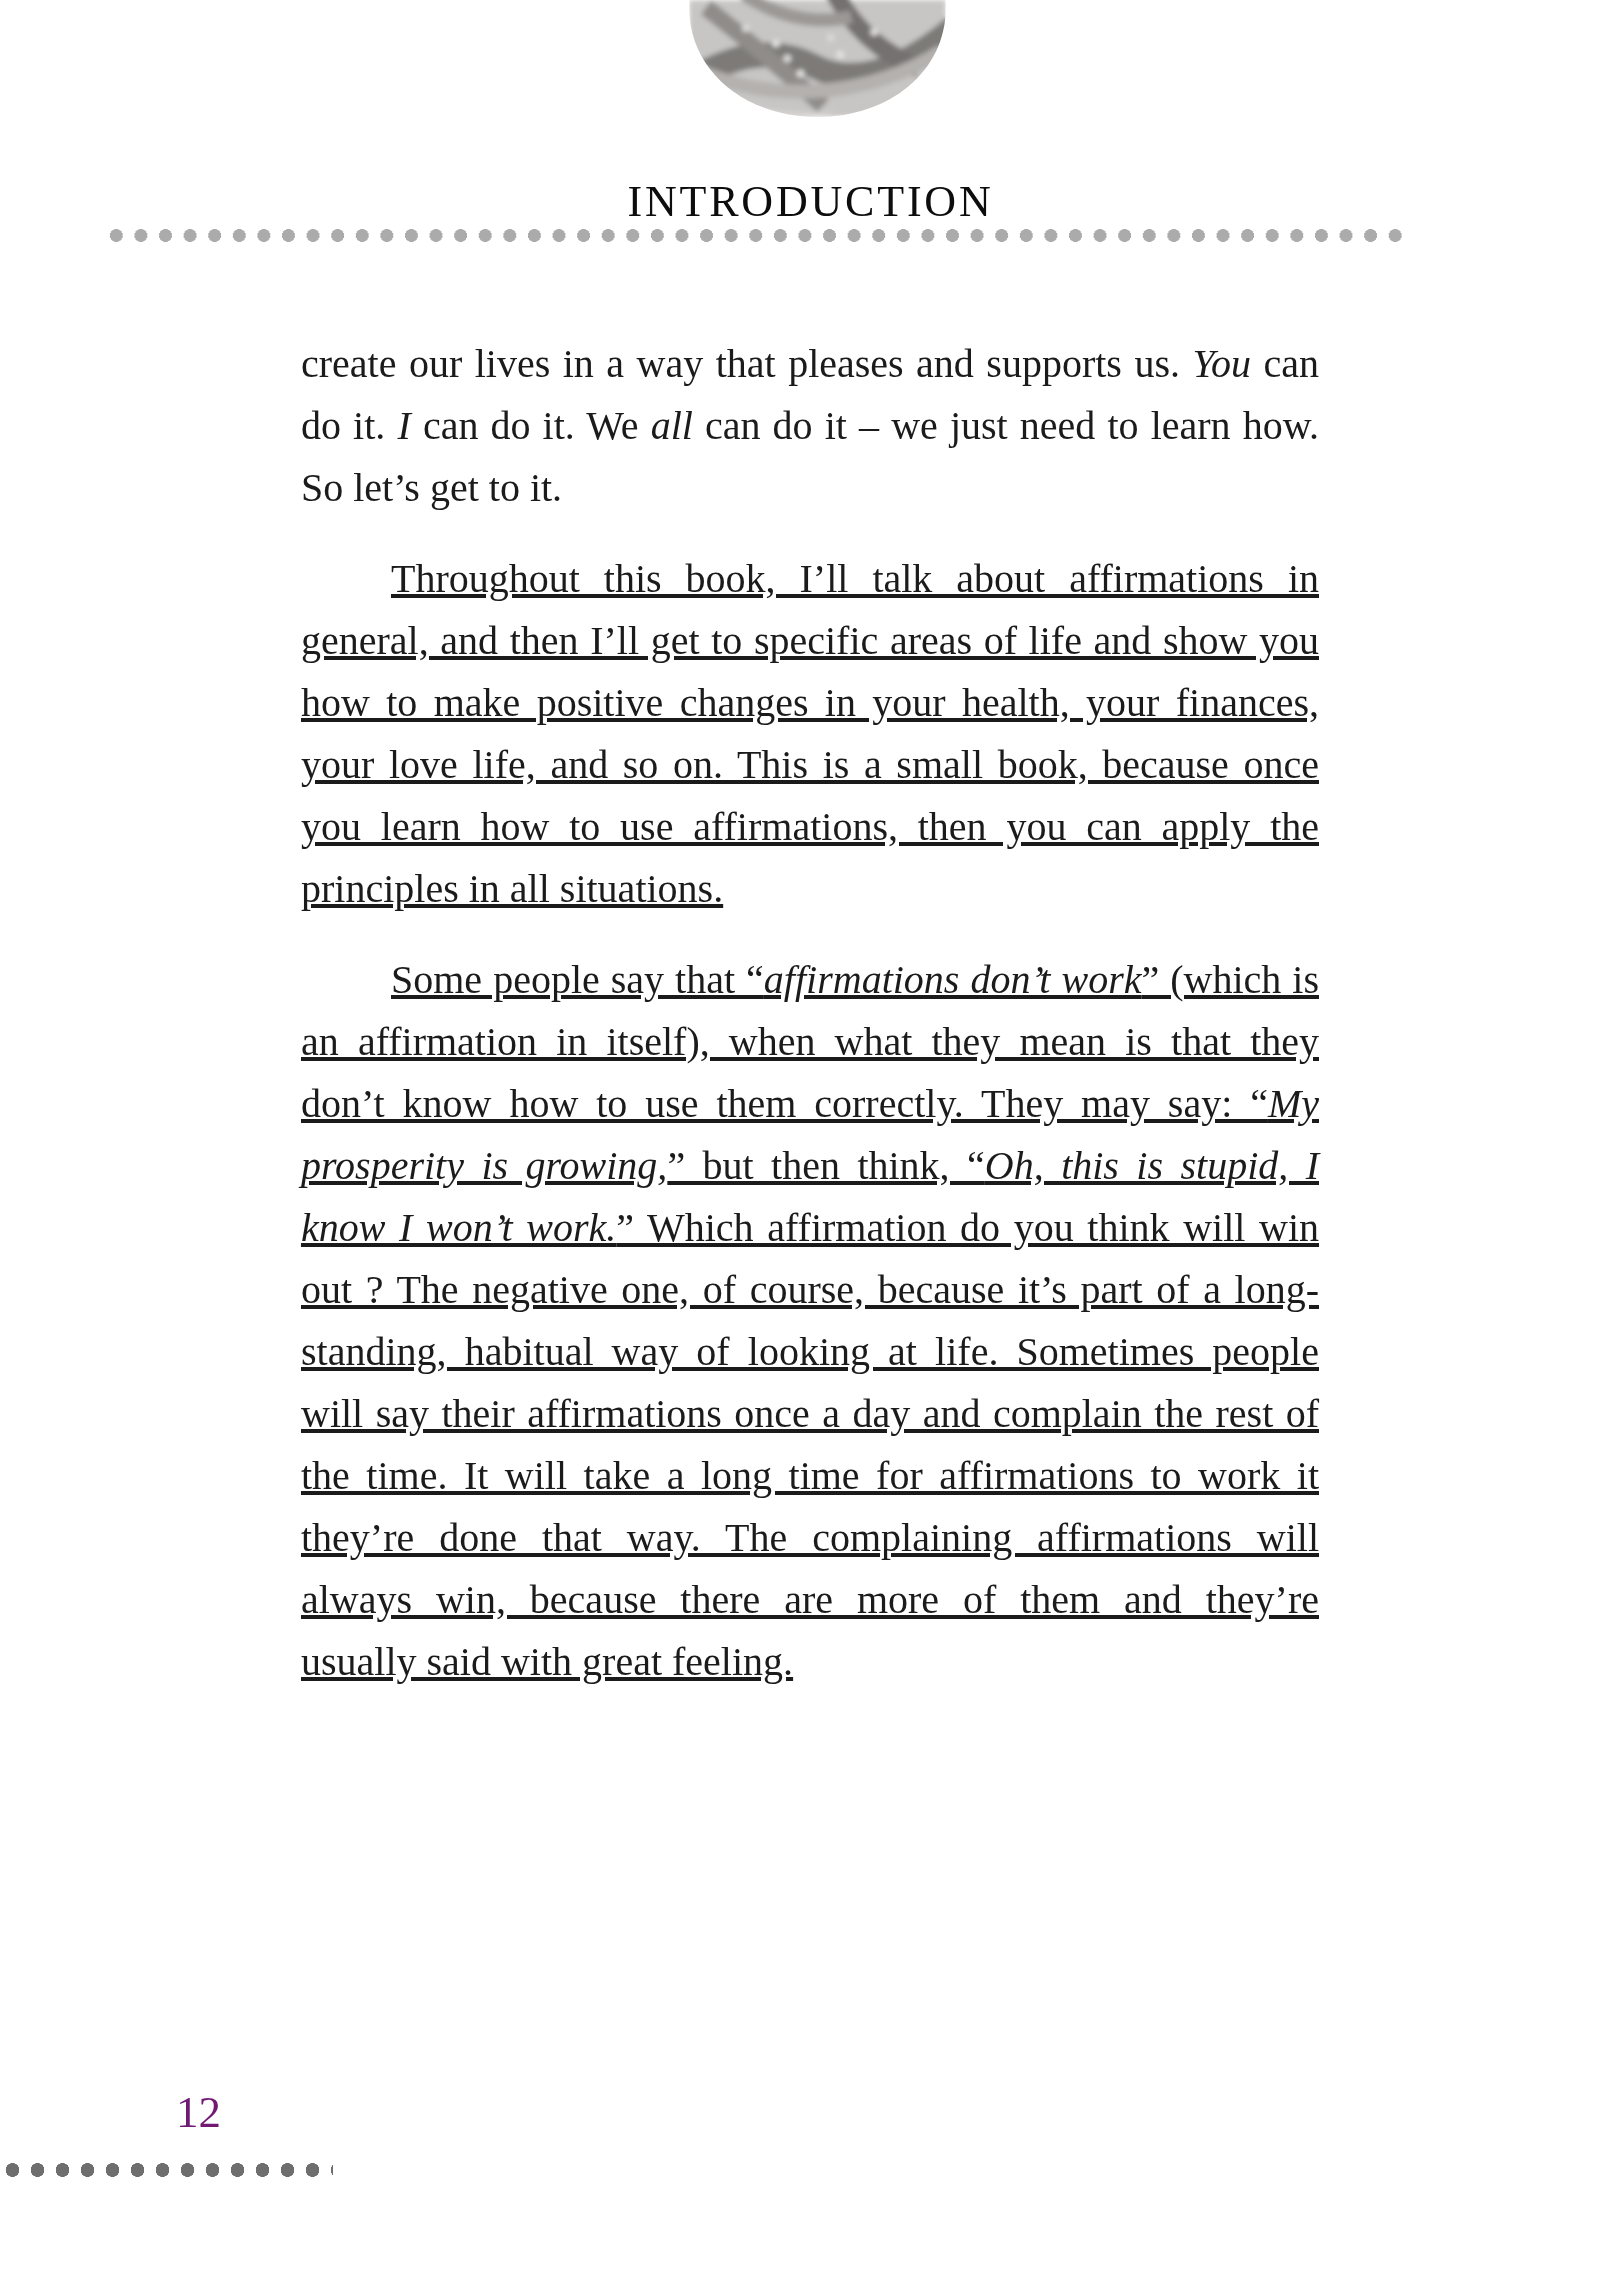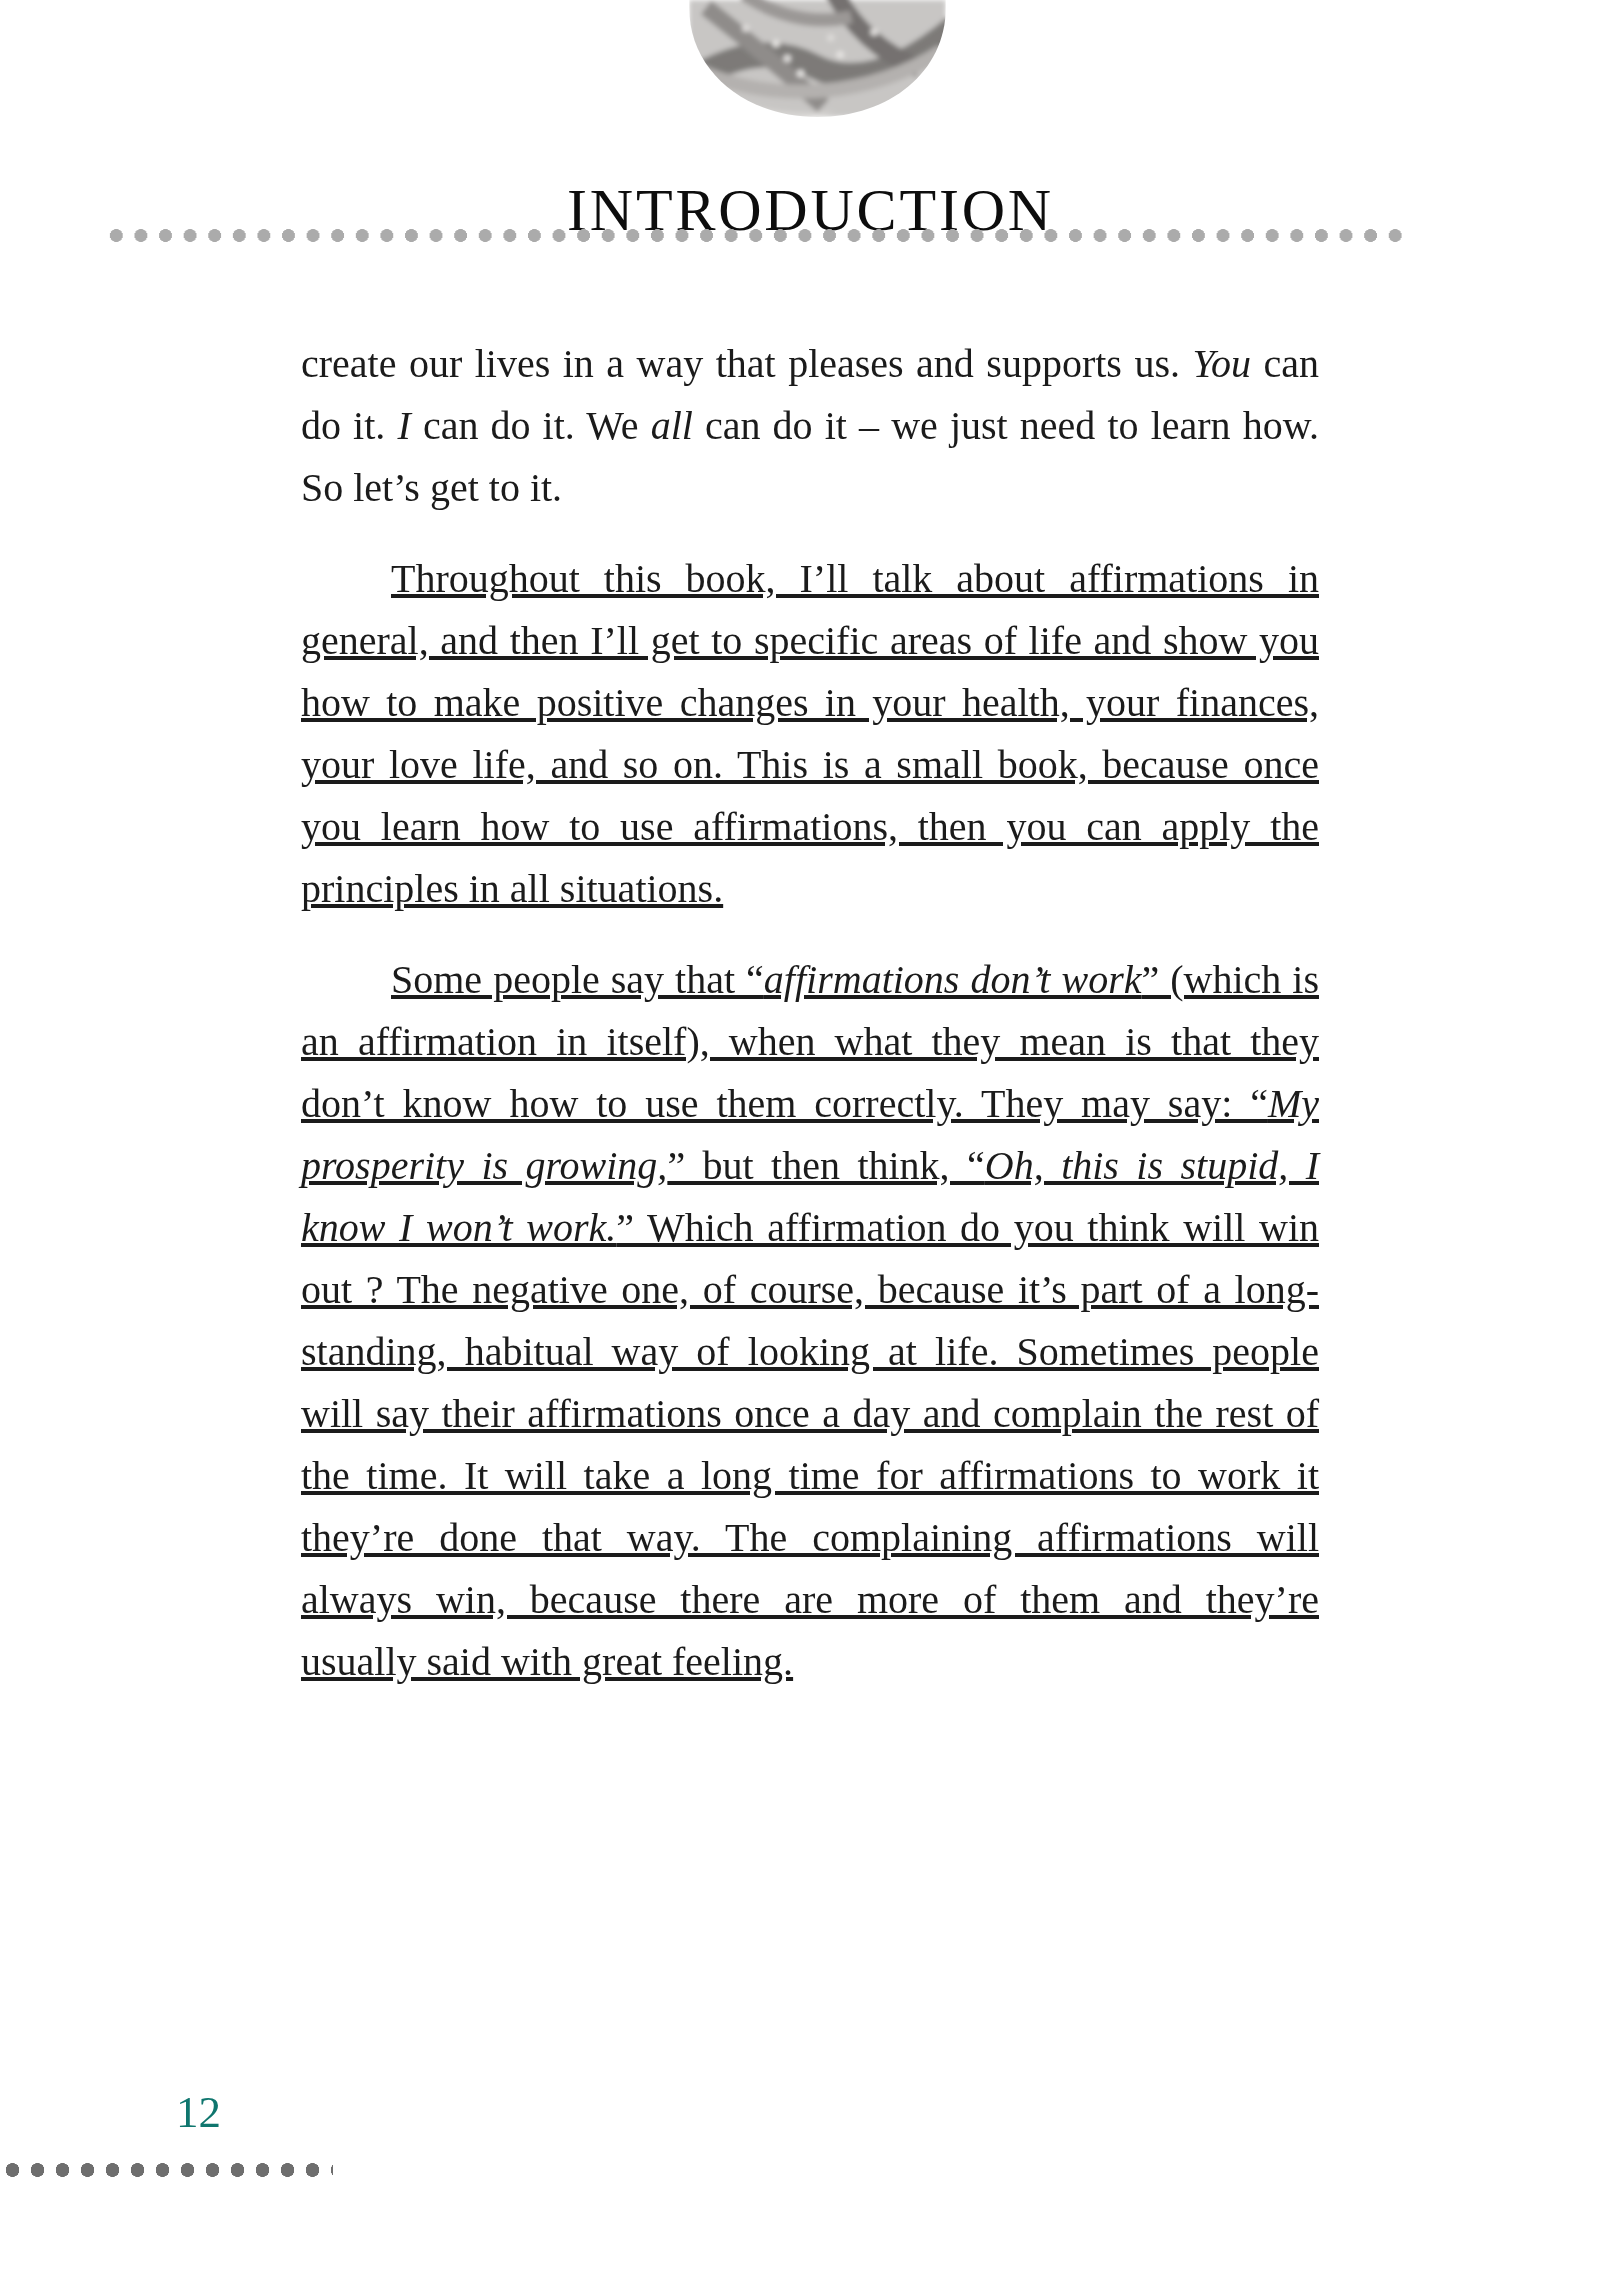--- a/index.html
+++ b/index.html
@@ -26,21 +26,21 @@
     width:257px;
     height:117px;
   }
   .title{
     position:absolute;
     left:0;
     top:176px;
     width:1621px;
     margin:0;
     text-align:center;
-    font-size:60px;
+    font-size:44px;
     font-weight:400;
     letter-spacing:2.8px;
     color:#0d0d0d;
   }
   .dots{
     position:absolute;
     background-repeat:repeat-x;
   }
   .dots-header{
     left:104px;
@@ -75,21 +75,21 @@
   .body-text p.indent{
     text-indent:90px;
     text-decoration:underline;
   }
   .it{font-style:italic;}
   .page-number{
     position:absolute;
     left:176px;
     top:2086px;
     font-size:45px;
-    color:#0f766e;
+    color:#701a75;
   }
 </style>
 </head>
 <body>
 
 <div class="page">
 
   <div class="art">
     <svg width="257" height="117" viewBox="0 0 272 124" xmlns="http://www.w3.org/2000/svg">
       <defs>

